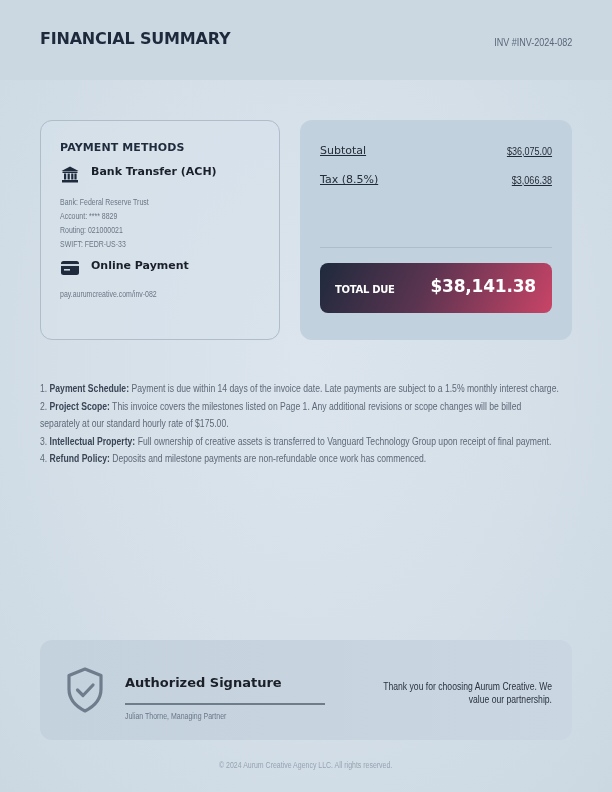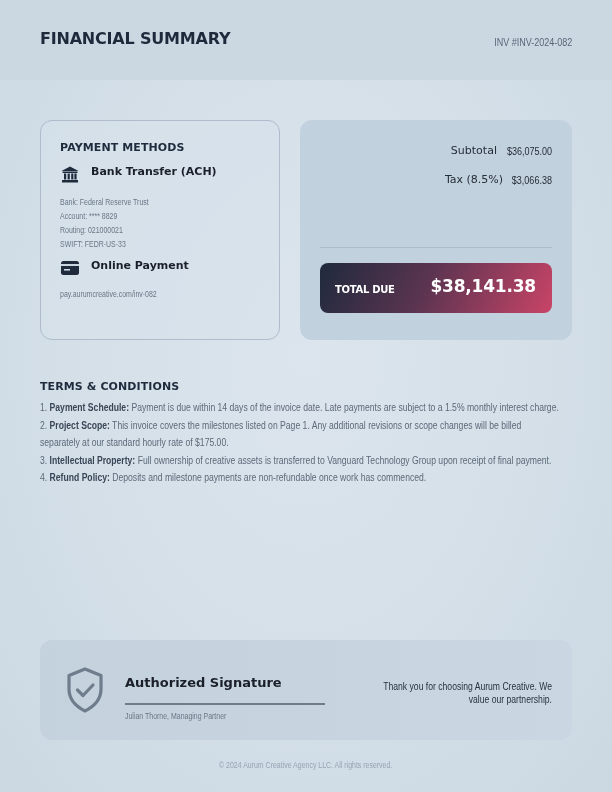--- a/index.html
+++ b/index.html
@@ -46,21 +46,21 @@
     }
     .online-url {
       position: absolute; left: 19px; top: 168px;
       font-size: 8.5px; color: #6b7686; transform: scaleX(0.82); transform-origin: left top; white-space: nowrap;
     }
     .card-totals {
       position: absolute; left: 300px; top: 120px; width: 272px; height: 220px;
       border-radius: 12px; background: #c2d1de;
     }
     .total-line {
-      position: absolute; left: 20px; right: 20px; display: flex; justify-content: flex-end; align-items: center;
+      position: absolute; left: 20px; right: 20px; display: flex; justify-content: space-between; align-items: center; text-decoration: underline;
     }
     .total-line .label { font-family: "DejaVu Sans", sans-serif; font-size: 11px; color: #252d38; }
     .total-line .value {
       font-size: 11px; color: #252d38; transform: scaleX(0.82); transform-origin: right center; white-space: nowrap;
     }
     .total-line .value.discount { color: #c8425f; }
     .totals-divider {
       position: absolute; left: 20px; right: 20px; top: 127px; height: 1px; background: #aebdcc;
     }
     .total-due-box {
@@ -157,21 +157,20 @@
     <span class="value">$3,066.38</span>
   </div>
   <div class="totals-divider"></div>
   <div class="total-due-box">
     <span class="total-due-label">TOTAL DUE</span>
     <span class="total-due-value">$38,141.38</span>
   </div>
 </div>
 
 <div class="terms">
-  <div class="section-title">TERMS &amp; CONDITIONS</div>
   <div class="terms-list">
     <div>
       <span>1.</span>
       <b>Payment Schedule:</b>
       <span>Payment is due within 14 days of the invoice date. Late payments are subject to a 1.5% monthly interest charge.</span>
     </div>
     <div>
       <span>2.</span>
       <b>Project Scope:</b>
       <span>This invoice covers the milestones listed on Page 1. Any additional revisions or scope changes will be billed separately at our standard hourly rate of $175.00.</span>

